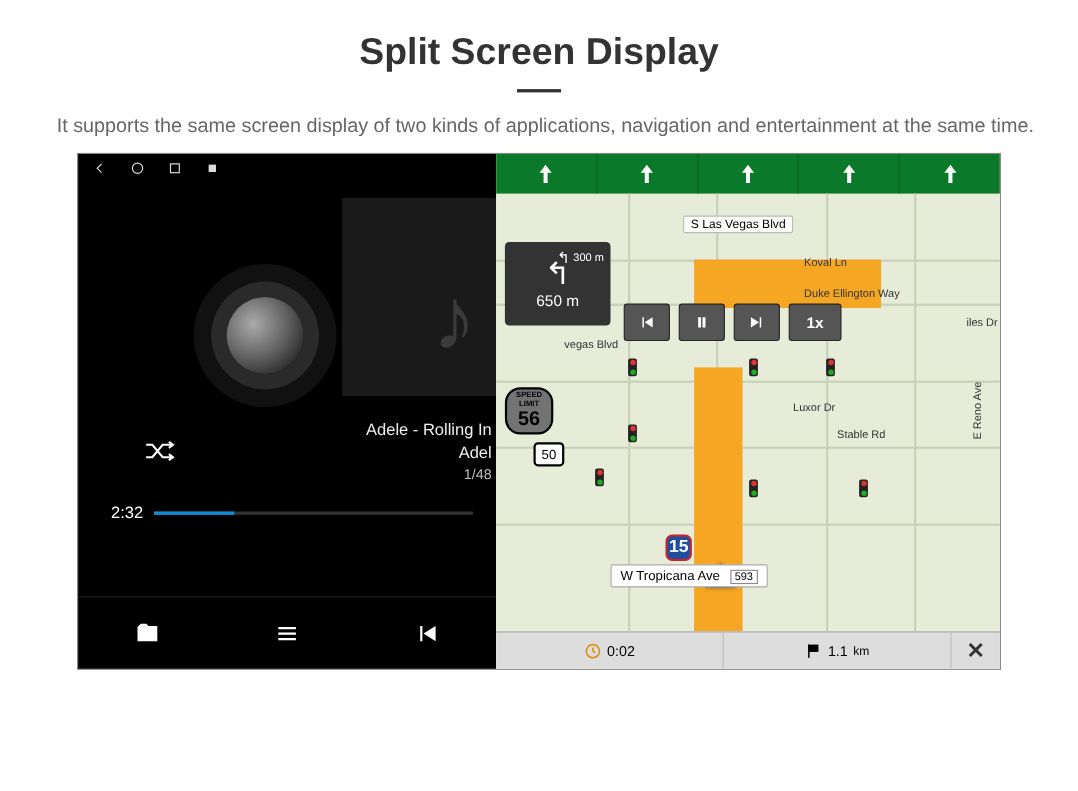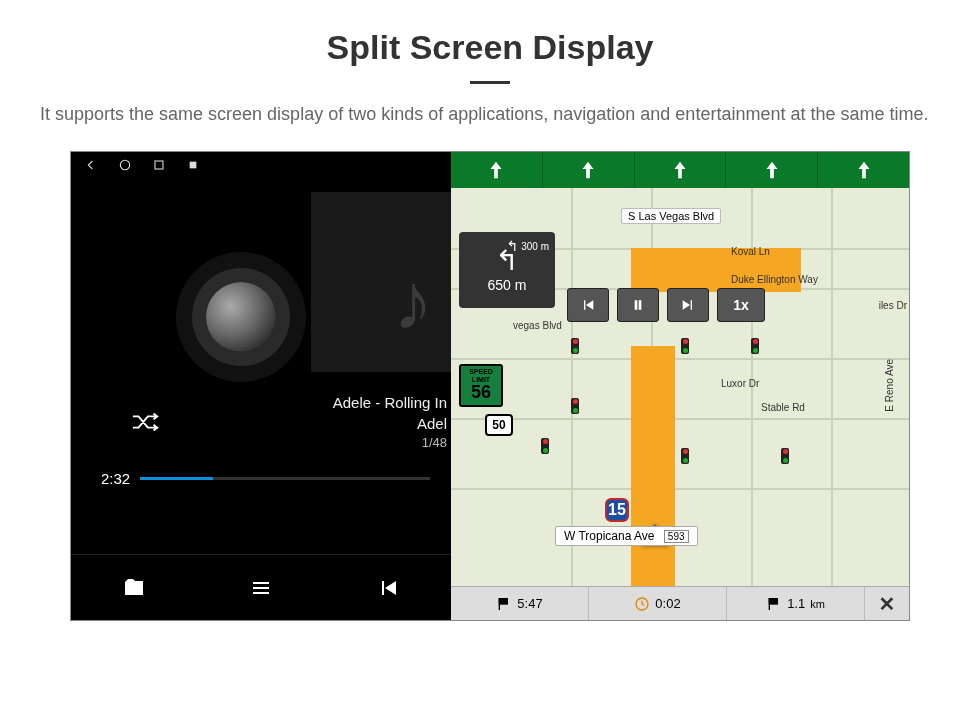--- a/index.html
+++ b/index.html
@@ -17,25 +17,25 @@
     color: #333;
     margin-top: 28px;
   }
   .title-underline {
     width: 40px;
     height: 3px;
     background: #333;
     margin: 14px auto 18px;
   }
   .page-desc {
-    text-align: left;
+    text-align: right;
     font-size: 18px;
     color: #666;
     max-width: 900px;
-    margin: 0 auto 24px;
+    margin: 0 auto 12px;
     line-height: 1.4;
   }
   .device {
     width: 840px;
     height: 470px;
     margin: 0 auto;
     display: flex;
     border: 1px solid #888;
   }
 
@@ -247,39 +247,39 @@
     right: 6px; top: 6px;
     display: flex; align-items: center; gap: 3px;
     font-size: 10px;
   }
   .turn-box .sub .a2 { font-size: 14px; }
 
   .speed-sign {
     position: absolute;
     left: 8px; top: 176px;
     width: 44px;
-    background: #15803d;
+    background: #737373;
     border: 2px solid #000;
-    border-radius: 3px;
+    border-radius: 14px;
     text-align: center;
     padding: 2px 0 3px;
     line-height: 1.05;
   }
   .speed-sign .lbl { font-size: 7px; font-weight: 700; }
   .speed-sign .val { font-size: 18px; font-weight: 700; }
 
   .route-shield {
     position: absolute;
     left: 34px; top: 226px;
     width: 28px; height: 22px;
     background: #fff;
     border: 2px solid #000;
     border-radius: 4px;
     font-size: 12px;
-    font-weight: 700;
+    font-weight: 400;
     display: flex; align-items: center; justify-content: center;
   }
   .interstate {
     position: absolute;
     left: 154px; bottom: 64px;
     width: 24px; height: 24px;
     background: #1c4fa1;
     border: 2px solid #c1272d;
     border-radius: 6px;
     color: #fff;
@@ -555,37 +555,30 @@
 
       <div class="street-bottom">
         <span>W Tropicana Ave</span>
         <span class="num">593</span>
       </div>
     </div>
 
     <div class="nav-bottom">
       <div class="cell">
         <svg viewBox="0 0 24 24">
+            <circle cx="12" cy="12" r="9" fill="none" stroke="#e08a00" stroke-width="2"></circle>
+            <path d="M12 7v5l3 2" stroke="#e08a00" stroke-width="2" fill="none"></path>
+          </svg>
+        <span>0:02</span>
+      </div>
+      <div class="cell">
+        <svg viewBox="0 0 24 24">
             <rect x="4" y="3" width="14" height="10" fill="#000"></rect>
             <rect x="4" y="3" width="2" height="18" fill="#000"></rect>
           </svg>
-        <span>5:47</span>
-      </div>
-      <div class="cell">
-        <svg viewBox="0 0 24 24">
-            <circle cx="12" cy="12" r="9" fill="none" stroke="#e08a00" stroke-width="2"></circle>
-            <path d="M12 7v5l3 2" stroke="#e08a00" stroke-width="2" fill="none"></path>
-          </svg>
-        <span>0:02</span>
-      </div>
-      <div class="cell">
-        <svg viewBox="0 0 24 24">
-            <rect x="4" y="3" width="14" height="10" fill="#000"></rect>
-            <rect x="4" y="3" width="2" height="18" fill="#000"></rect>
-          </svg>
         <span>1.1</span>
         <span style="font-size:11px;">km</span>
       </div>
       <div class="cell">
         <span class="close-x">✕</span>
       </div>
     </div>
 
   </div>
 </div>

